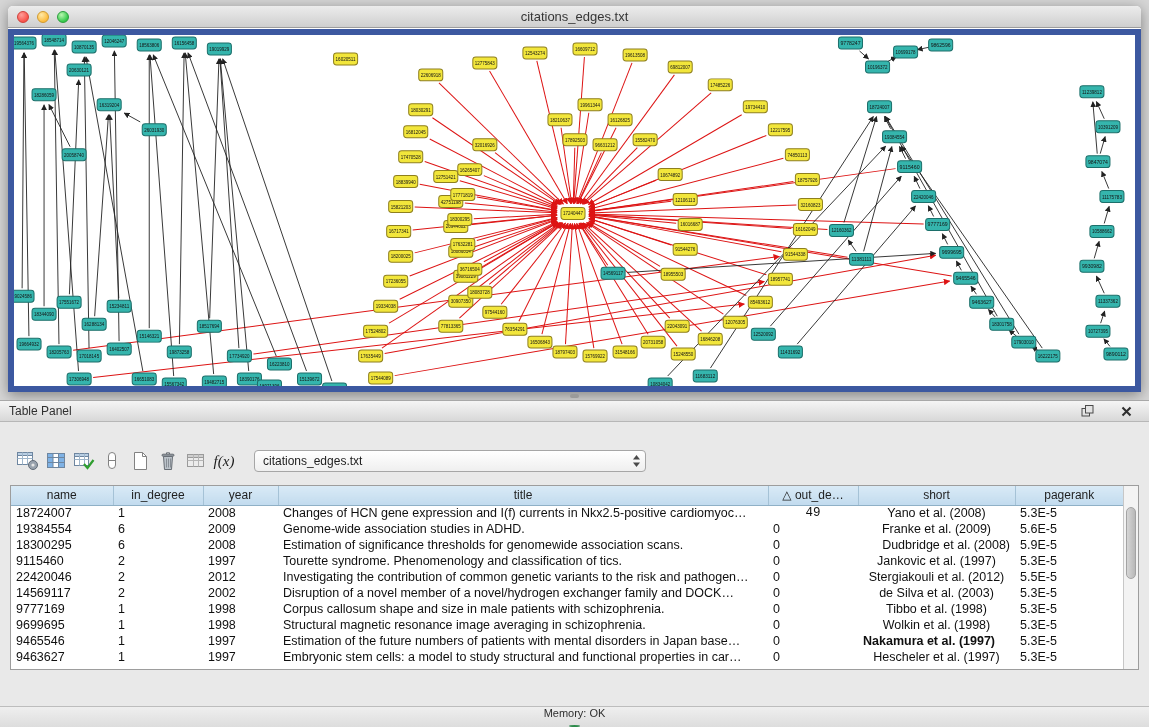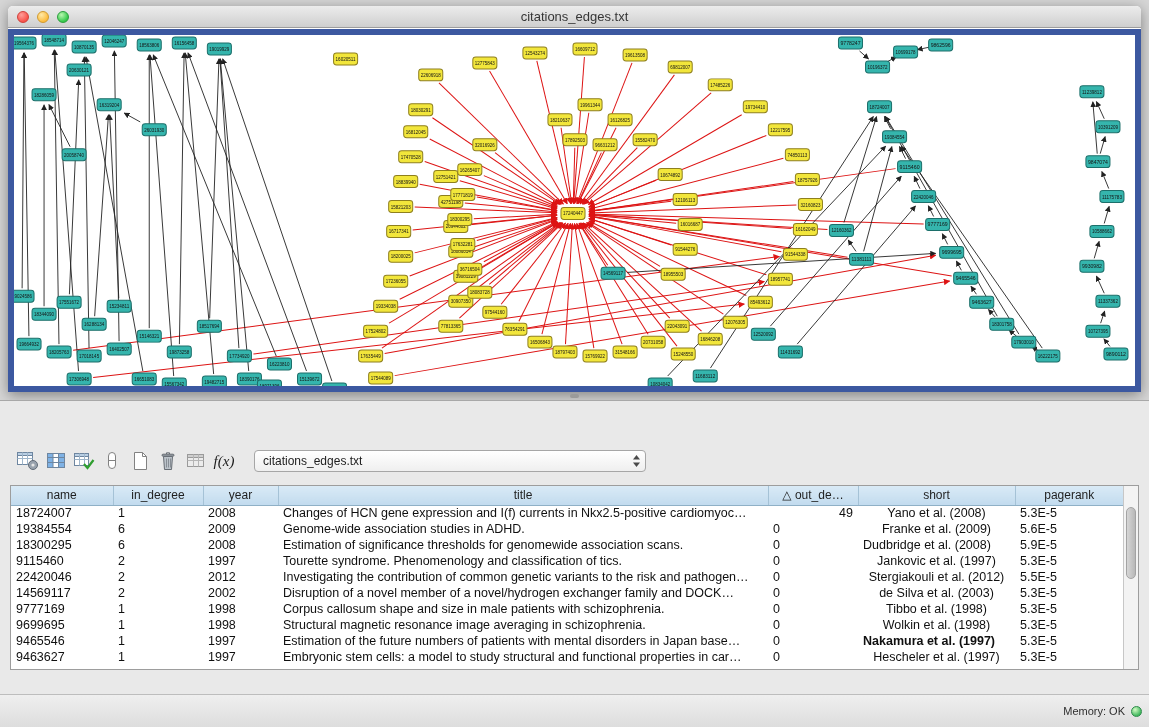--- a/index.html
+++ b/index.html
@@ -100,24 +100,24 @@
     display:flex; align-items:center;
     background:linear-gradient(#fdfdfd,#e4e4e4);
     border:1px solid #949494; border-left:none;
   }
   .tab:first-child { border-left:1px solid #949494; border-radius:4px 0 0 4px; }
   .tab:last-child { border-radius:0 4px 4px 0; }
   .tab.active { background:linear-gradient(#8d8d8d,#646464); color:#fff; border-color:#5a5a5a; }
 
   
   .statusbar {
-    position:absolute; left:0; bottom:0; width:1149px; height:33px;
+    position:absolute; left:0; bottom:0; width:1149px; height:21px;
     background:linear-gradient(#efefef,#dddddd); border-top:1px solid #bdbdbd;
     display:flex; align-items:center; justify-content:flex-end; gap:6px; padding:0 7px;
-    font-size:11px; color:#2e2e2e;
+    font-size:11px; color:#2e2e2e;flex-direction:column;
   }
   .memdot {
     width:11px; height:11px; border-radius:50%;
     background:radial-gradient(circle at 35% 30%, #d2fbc4, #43b95f 70%);
     border:1px solid #2c8a4a;
   }
 </style>
 </head>
 <body>
 
@@ -798,20 +798,36 @@
         </svg>
     </div>
   </div>
 </div>
 
 <div class="splitter">
   <div class="splitter-dot"></div>
 </div>
 
 <div class="table-panel">
+  <div class="panel-header">
+    <span class="panel-title">Table Panel</span>
+    <span class="panel-header-icons">
+        <button class="tb-btn">
+          <svg width="13" height="12" viewBox="0 0 13 12">
+            <rect x="1" y="3.5" width="7.5" height="7.5" fill="none" stroke="#4a4a4a"></rect>
+            <rect x="4.5" y="0.5" width="7.5" height="7.5" fill="#e3e3e3" stroke="#4a4a4a"></rect>
+          </svg>
+        </button>
+        <button class="tb-btn">
+          <svg width="11" height="11" viewBox="0 0 11 11">
+            <path d="M1.5 1.5 L9.5 9.5 M9.5 1.5 L1.5 9.5" stroke="#2e2e2e" stroke-width="2.1"></path>
+          </svg>
+        </button>
+      </span>
+  </div>
   <div class="panel-body">
     <div class="toolbar">
       <span style="display:flex;align-items:center;">
           <button class="tb-btn">
             <svg width="22" height="20" viewBox="0 0 22 20">
               <rect x="0.5" y="1.5" width="15" height="12" fill="#fff" stroke="#6e86a0"></rect>
               <rect x="0.5" y="1.5" width="15" height="3" fill="#b9cfe4" stroke="#6e86a0"></rect>
               <path d="M0.5 7.5h15M5.5 1.5v12M10.5 1.5v12" stroke="#9fb6cb" fill="none"></path>
               <circle cx="16" cy="14" r="4.5" fill="#98a2ad" stroke="#626c78"></circle>
               <circle cx="16" cy="14" r="1.6" fill="#e6e6e6"></circle>
@@ -888,40 +904,40 @@
                 <th style="width: 157px;">short</th>
                 <th>pagerank</th>
               </tr>
             </thead>
           <tbody>
               <tr>
                 <td style="text-align: left;">18724007</td>
                 <td style="text-align: left;">1</td>
                 <td style="text-align: left;">2008</td>
                 <td style="text-align: left;">Changes of HCN gene expression and I(f) currents in Nkx2.5-positive cardiomyoc…</td>
-                <td style="text-align: right;">49</td>
+                <td style="text-align: center; font-family: Liberation Mono, monospace;">49</td>
                 <td style="text-align: center;">Yano et al. (2008)</td>
                 <td style="text-align: left;">5.3E-5</td>
               </tr>
               <tr>
                 <td style="text-align: left;">19384554</td>
                 <td style="text-align: left;">6</td>
                 <td style="text-align: left;">2009</td>
                 <td style="text-align: left;">Genome-wide association studies in ADHD.</td>
                 <td style="text-align: left;">0</td>
                 <td style="text-align: center;">Franke et al. (2009)</td>
                 <td style="text-align: left; margin-top: 23px;">5.6E-5</td>
               </tr>
               <tr>
                 <td style="text-align: left;">18300295</td>
                 <td style="text-align: left;">6</td>
                 <td style="text-align: left;">2008</td>
                 <td style="text-align: left;">Estimation of significance thresholds for genomewide association scans.</td>
                 <td style="text-align: left;">0</td>
-                <td style="text-align: left;">Dudbridge et al. (2008)</td>
+                <td style="text-align: right;">Dudbridge et al. (2008)</td>
                 <td style="text-align: left;">5.9E-5</td>
               </tr>
               <tr>
                 <td style="text-align: left;">9115460</td>
                 <td style="text-align: left;">2</td>
                 <td style="text-align: left;">1997</td>
                 <td style="text-align: left;">Tourette syndrome. Phenomenology and classification of tics.</td>
                 <td style="text-align: left;">0</td>
                 <td style="text-align: center;">Jankovic et al. (1997)</td>
                 <td style="text-align: left;">5.3E-5</td>

